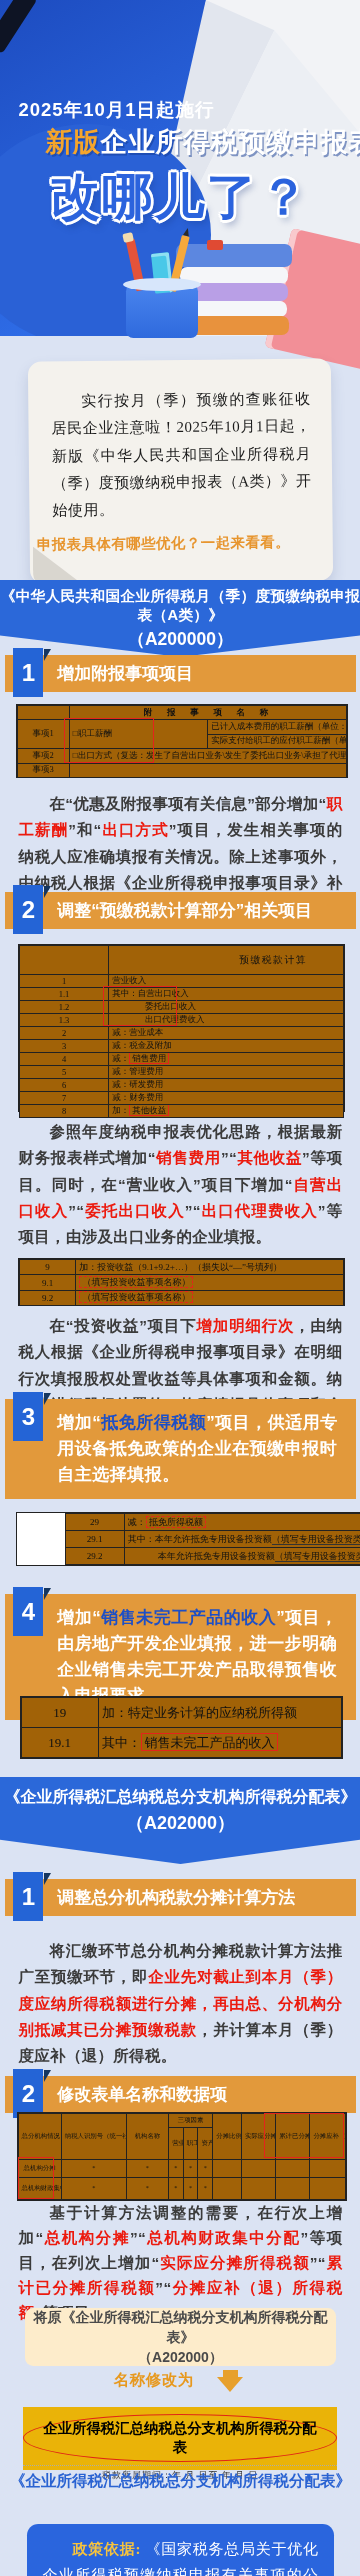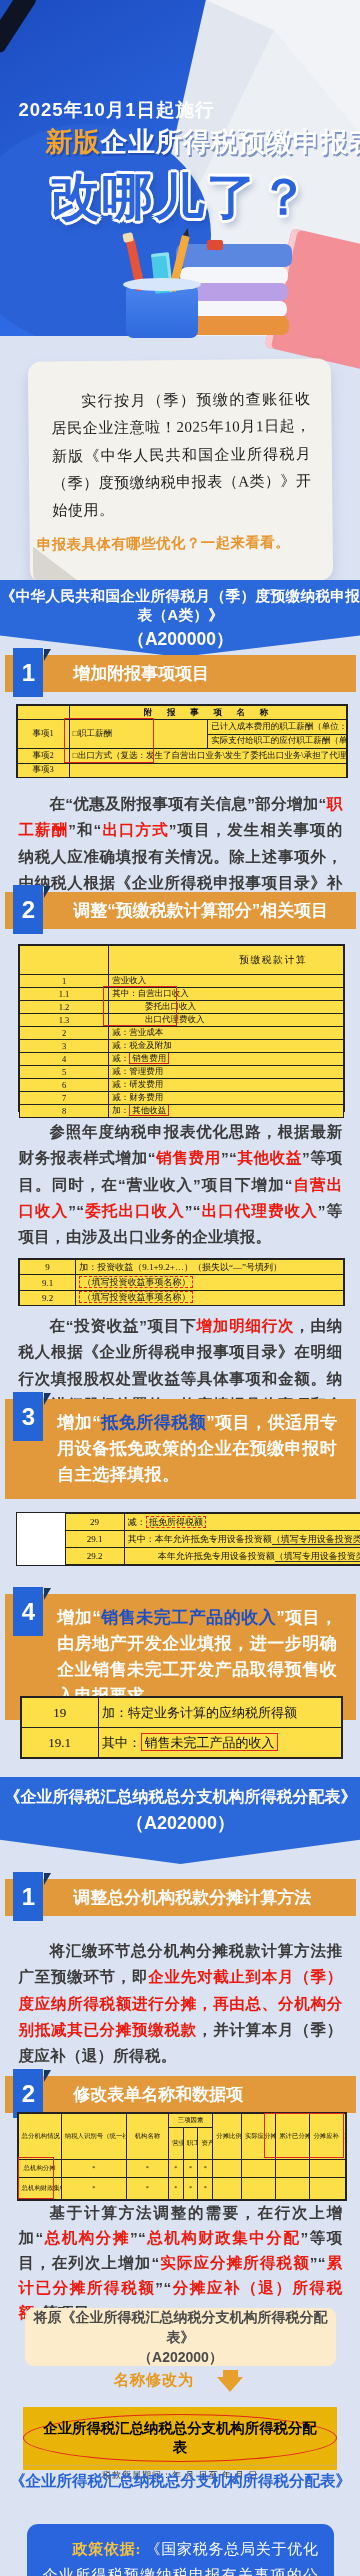--- a/index.html
+++ b/index.html
@@ -52,33 +52,33 @@
   .vbanner{position:absolute;left:0;width:361px;background:#2b68d9;color:#fff;text-align:center;font-weight:bold;clip-path:polygon(0 0,100% 0,100% 72%,50% 100%,0 72%);}
   .vb1{top:580px;height:77px;padding-top:7.2px;box-sizing:border-box;}
   .vb1 .l1{font-size:14.7px;letter-spacing:0.3px;}
   .vb1 .l2{font-size:17.5px;margin-top:2.1px;}
   .vb2{top:1777px;height:87px;padding-top:10.3px;box-sizing:border-box;}
   .vb2 .l1{font-size:16px;}
   .vb2 .l2{font-size:18px;margin-top:3.1px;}
 
   
   .sec{position:absolute;left:0;width:361px;}
-  .sec-bar{margin:7.2px 5.2px 0 5.2px;background:#e2993b;color:#fff;font-weight:bold;font-size:17px;display:flex;align-items:center;min-height:37px;padding-left:68px;box-sizing:border-box;}
+  .sec-bar{margin:7.2px 5.2px 0 5.2px;background:#e2993b;color:#fff;font-weight:bold;font-size:17px;display:flex;align-items:center;min-height:37px;padding-left:52px;box-sizing:border-box;}
   .sec-bar.multi{display:block;min-height:0;padding:11.3px 13.4px 11.3px 52px;line-height:1.52;font-size:17px;letter-spacing:0.5px;}
   .sec-bar .em-blue{color:#1d4fc6;}
   .sec-num{position:absolute;left:13.4px;top:0;width:30px;height:49px;background:#2464d6;color:#fff;font-size:24px;font-weight:bold;display:flex;align-items:center;justify-content:center;}
   .sec-num::after{content:"";position:absolute;right:-7.2px;top:1px;border-top:12.4px solid #16365f;border-right:7.2px solid transparent;}
 
   
   .para{position:absolute;left:18.5px;width:324px;font-size:15.5px;font-weight:bold;color:#3b3b3b;line-height:1.7;text-align:justify;text-indent:2em;letter-spacing:0.3px;}
   .para .red{color:#ec1a0e;}
 
   
   .tblwrap{position:absolute;background:#fff;}
-  table.frm{border-collapse:collapse;width:100%;height:100%;background:#fde047;font-family:"Liberation Serif","DejaVu Serif",serif;color:#111;table-layout:fixed;}
+  table.frm{border-collapse:collapse;width:100%;height:100%;background:#a16207;font-family:"Liberation Serif","DejaVu Serif",serif;color:#111;table-layout:fixed;}
   table.frm td,table.frm th{border:0.5px solid #222;padding:0 3.1px;font-weight:normal;overflow:hidden;white-space:nowrap;}
   .tblwrap{border:1px solid #222;}
   .cnum{text-align:center;}
   .redbox{border:1px solid #e4241b;padding:0 2.1px;}
   .dashbox{border:1px dashed #e4241b;padding:0 2.1px;}
   .uline{border-bottom:0.8px solid #333;}
   .ov{position:absolute;border:1px solid #e4241b;pointer-events:none;}
 
   .t-items{top:704px;left:15.5px;width:330px;height:72px;font-size:8.5px;}
   .t-items td{height:13.4px;}

